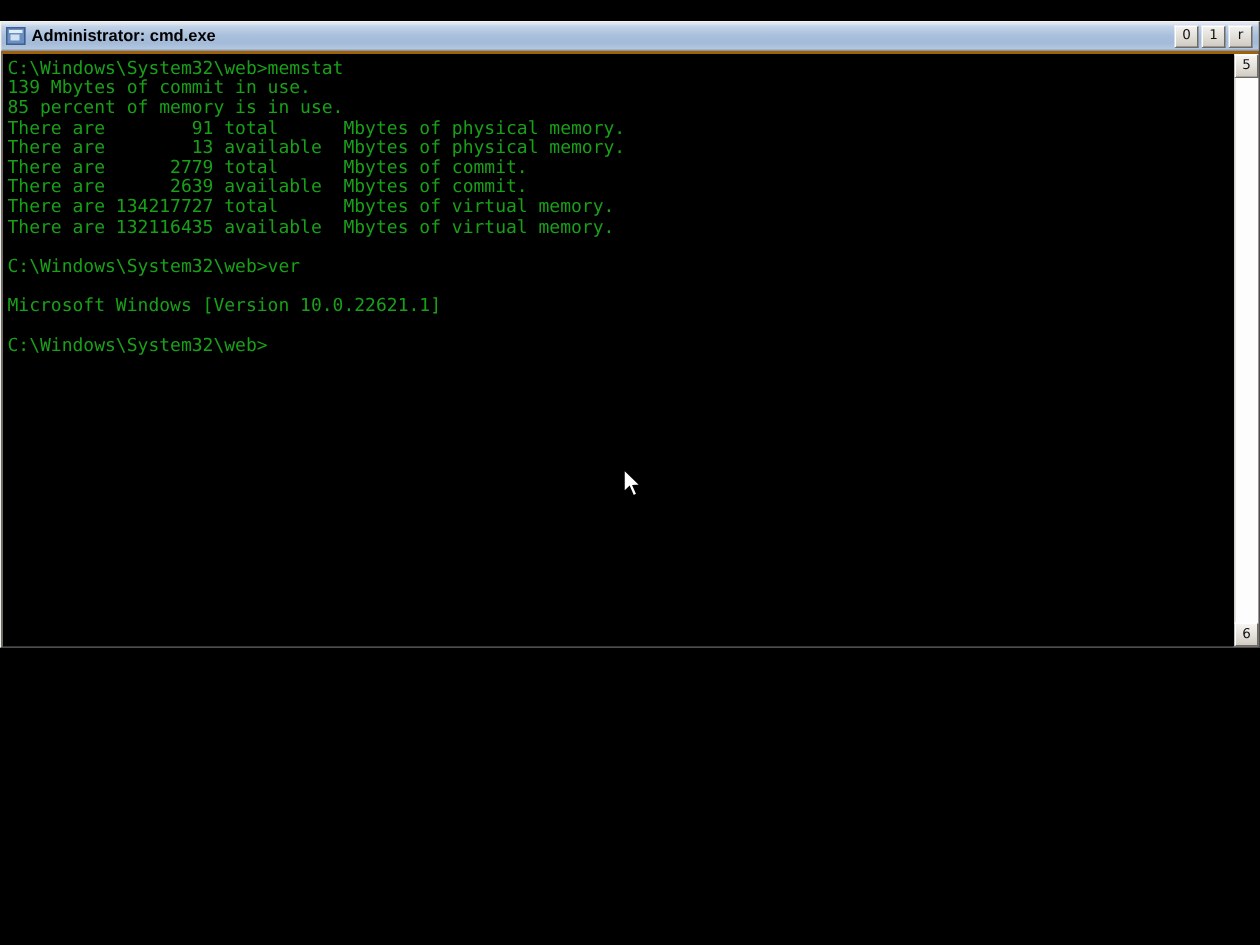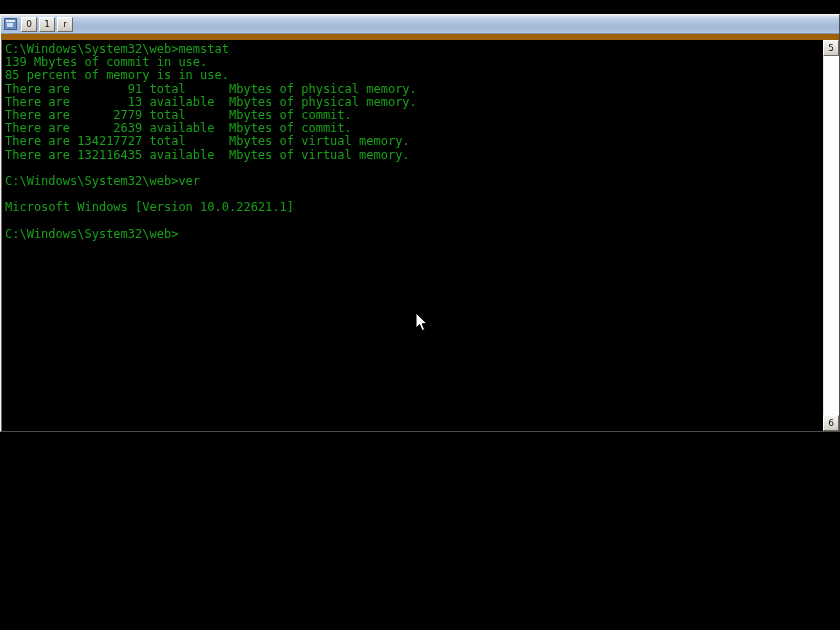--- a/index.html
+++ b/index.html
@@ -116,21 +116,21 @@
     justify-content: center;
     line-height: 1;
     cursor: default;
   }
 
   
   #client {
     flex: 1 1 auto;
     display: flex;
     background: #000000;
-    border-top: 6px solid #a16207;
+    border-top: 2px solid #a16207;
     border-left: 1px solid #6f6b64;
     box-sizing: border-box;
     position: relative;
     overflow: hidden;
   }
 
   #terminal {
     flex: 1 1 auto;
     background: #000000;
     position: relative;
@@ -218,20 +218,21 @@
 <body>
 
 <div id="screen">
 
   <div id="topstrip"></div>
 
   <div id="console-window">
 
     <div id="titlebar">
       <div id="win-icon"></div>
+      <div id="title-text">Administrator: cmd.exe</div>
       <div id="window-controls">
         <div class="win-btn">0</div>
         <div class="win-btn">1</div>
         <div class="win-btn">r</div>
       </div>
     </div>
 
     <div id="client">
 
       <div id="terminal">

